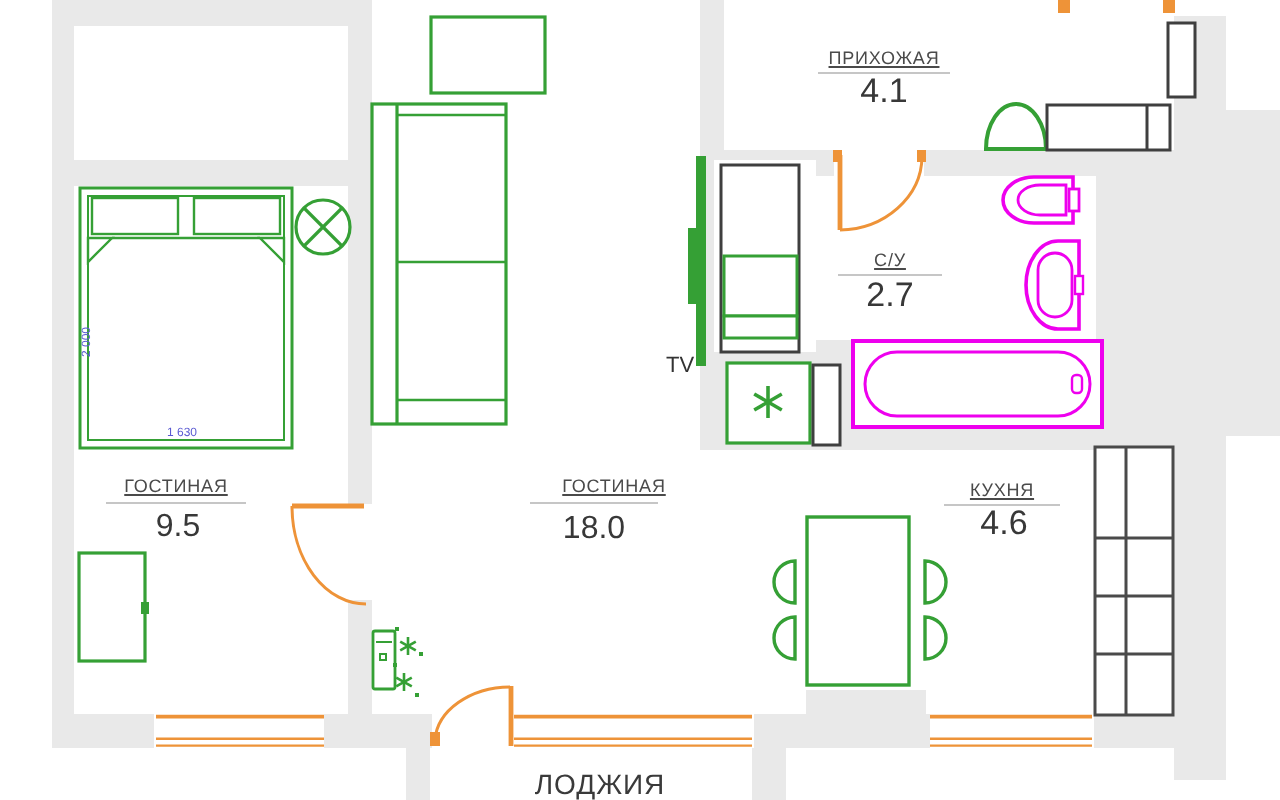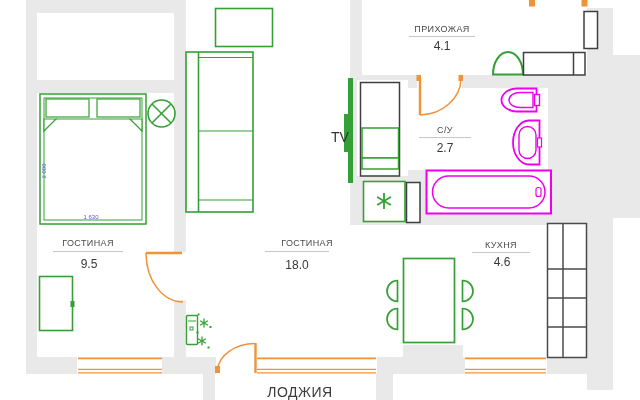--- a/index.html
+++ b/index.html
@@ -1,29 +1,29 @@
 <!DOCTYPE html>
 <html><head>
 <meta charset="utf-8">
 <style>
   html,body{margin:0;padding:0;background:#fff;}
   #plan{position:relative;width:640px;height:400px;background:#fff;overflow:hidden;
         font-family:"Liberation Sans",sans-serif;}
   .wall{position:absolute;background:#e9e9e9;}
   svg{position:absolute;left:0;top:0;}
   .lbl{position:absolute;transform:translate(-50%,-50%);color:#4a4a4a;font-size:9px;
-       letter-spacing:.4px;white-space:nowrap;}
-  .area{position:absolute;transform:translate(-50%,-50%);color:#383838;font-size:12px;
+       letter-spacing:.4px;white-space:nowrap;text-decoration:underline;}
+  .area{position:absolute;transform:translate(-50%,-50%);color:#383838;font-size:17px;
         white-space:nowrap;}
-  .area-big{font-size:12px;}
+  .area-big{font-size:16px;}
   .rule{position:absolute;border-top:1px solid #c6c6c6;height:0;}
   .dim{position:absolute;transform:translate(-50%,-50%);color:#5a5ad2;font-size:6px;
        white-space:nowrap;}
   .dim.vert{transform:translate(-50%,-50%) rotate(-90deg);}
-  .tvlbl{position:absolute;transform:translate(-50%,-50%);color:#333;font-size:14px;}
+  .tvlbl{position:absolute;transform:translate(-50%,-50%);color:#333;font-size:11px;margin-top:46px;}
   .loggia{position:absolute;transform:translate(-50%,-50%);color:#3a3a3a;font-size:14px;
           letter-spacing:.5px;}
 </style>
 </head>
 <body>
 
 <div id="plan">
 
   <div class="wall" style="left:26px;top:0;width:160px;height:13px"></div>
   <div class="wall" style="left:26px;top:80px;width:160px;height:13px"></div>

